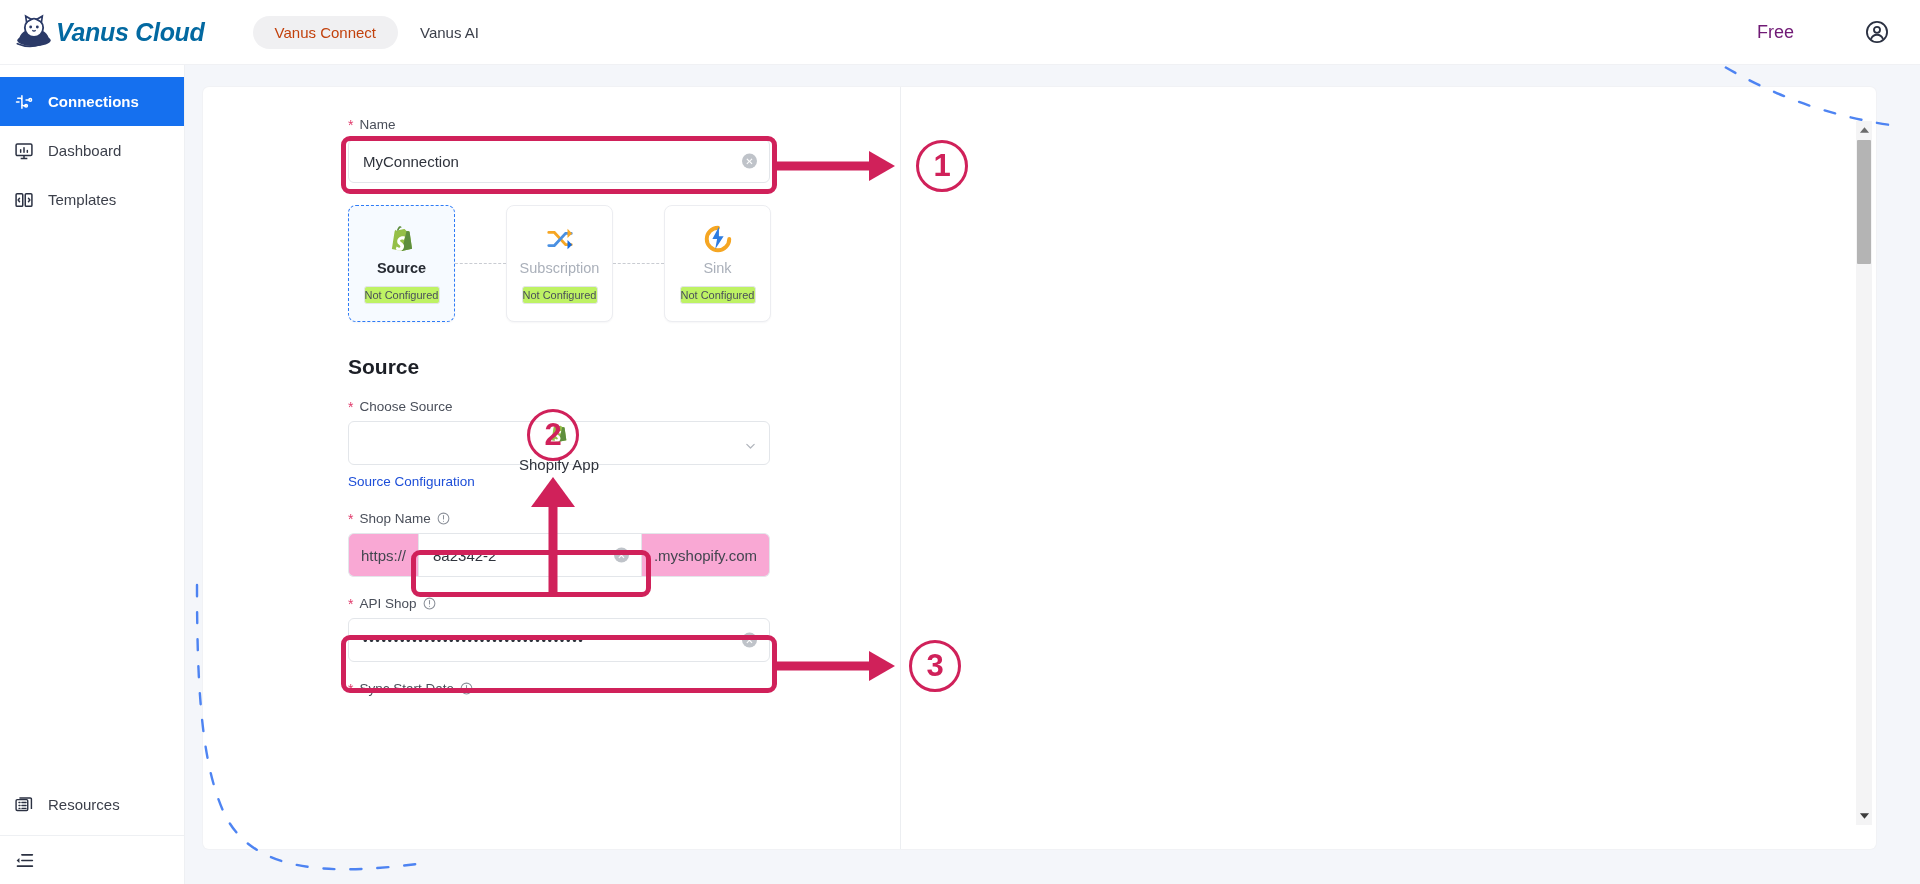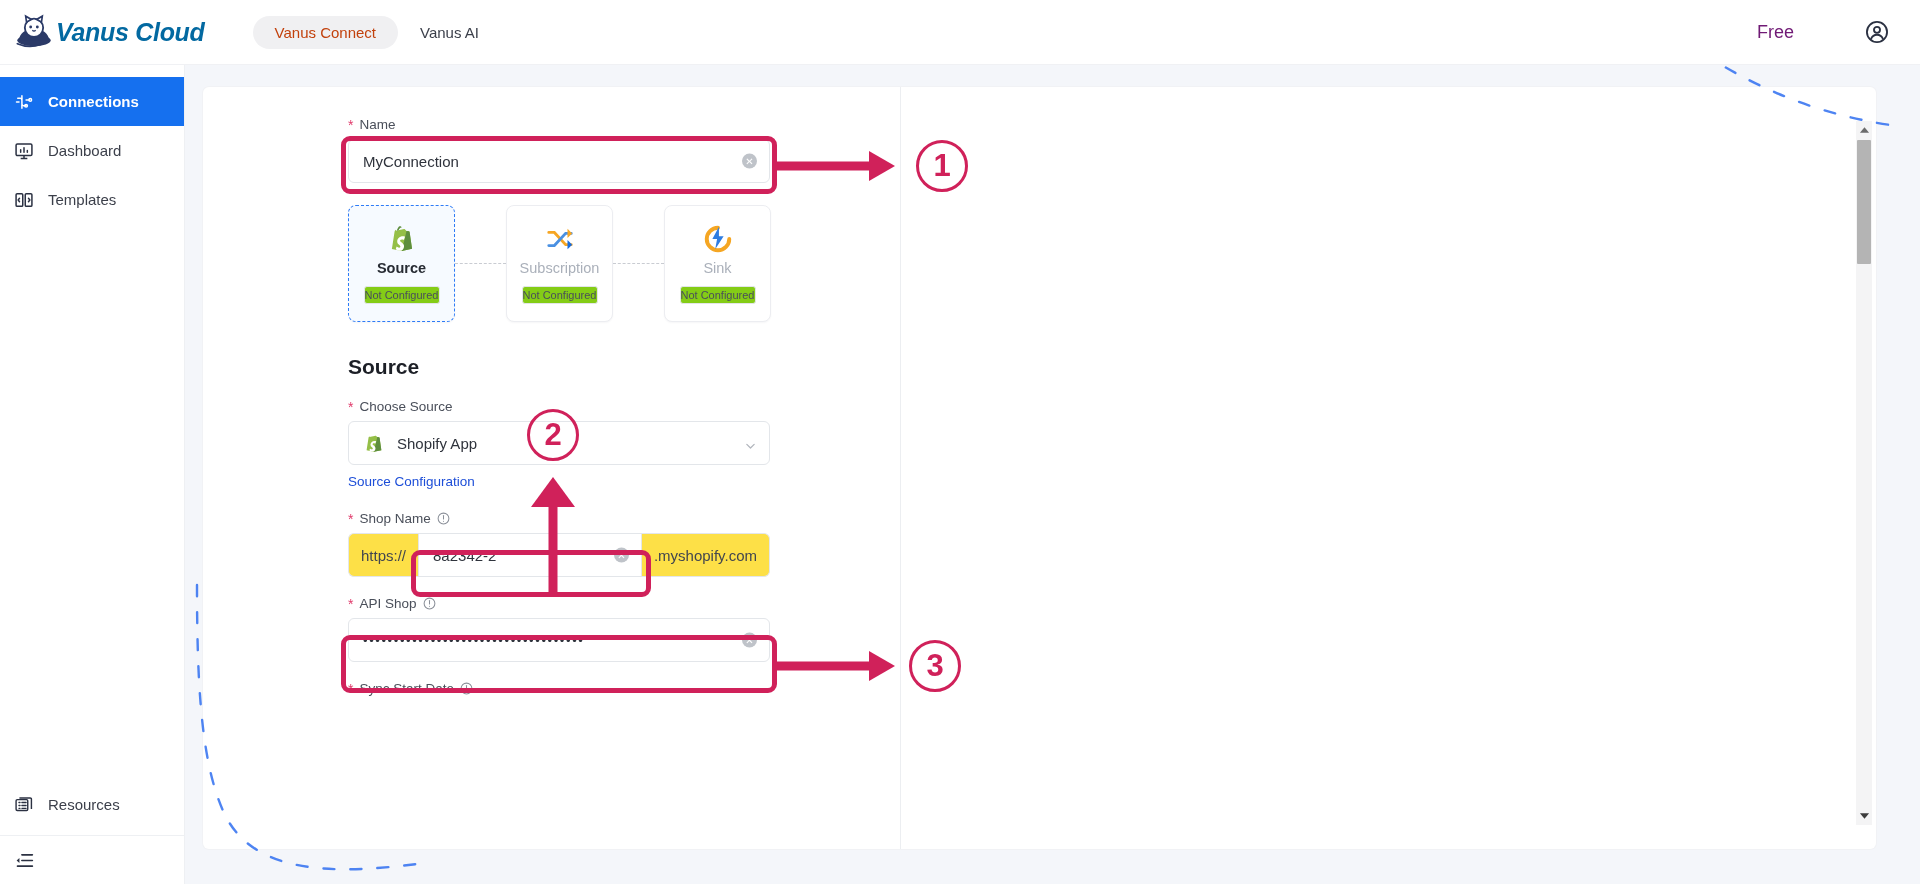--- a/index.html
+++ b/index.html
@@ -115,49 +115,49 @@
     box-shadow: 0 1px 2px rgba(16,24,40,.04);
   }
   .stage-card.active {
     border: 1px dashed #2e7bf6; background: #f6faff;
   }
   .stage-ico { width: 30px; height: 30px; margin-bottom: 6px; }
   .stage-title { font-size: 14.5px; color: #272b33; font-weight: bold; margin-bottom: 10px; }
   .stage-card:not(.active) .stage-title { color: #aab0ba; font-weight: normal; }
   .stage-badge {
     font-size: 11px; color: #4a4f5a; border: 1px solid #e3e5e9;
-    border-radius: 3px; padding: 2px 0; background:#84cc16;
+    border-radius: 3px; padding: 2px 0; background:#bef264;
   }
   .stage-link {
     width: 51px; height: 1px; border-top: 1px dashed #c9ccd2;
   }
 
   
   .section-title {
     position: absolute; left: 145px; top: 268px;
     font-size: 21px; font-weight: bold; color: #1c1f26;
   }
   .sub-label { font-size: 13.5px; color: #1d4ed8; }
 
   
   .selectbox {
     position: relative; width: 422px; height: 44px; border: 1px solid #e3e6ea;
     border-radius: 6px; background: #fff; display: flex; align-items: center;
-    padding: 0 14px; gap: 12px; font-size: 15px; color: #2f333c; cursor: pointer;
+    padding: 0 14px; gap: 12px; font-size: 15px; color: #2f333c; cursor: pointer; flex-direction: column;
   }
   .chev {
     position: absolute; right: 13px; top: 50%; transform: translateY(-50%);
     width: 11px; height: 11px;
   }
 
   
   .input-group { display: flex; align-items: stretch; width: 422px; height: 44px; }
   .addon {
     display: flex; align-items: center; justify-content: center;
-    background: #fde047; border: 1px solid #e3e6ea; color: #42464f;
+    background: #f9a8d4; border: 1px solid #e3e6ea; color: #42464f;
     font-size: 15px; padding: 0 12px; white-space: nowrap;
   }
   .addon.left { border-radius: 6px 0 0 6px; border-right: none; }
   .addon.right { border-radius: 0 6px 6px 0; border-left: none; }
   .group-mid {
     position: relative; flex: 1; border: 1px solid #e3e6ea; background: #fff;
     display: flex; align-items: center; padding: 0 14px; font-size: 15px; color: #2f333c;
   }
 
   .dots { letter-spacing: 1.6px; font-size: 13px; color: #2f333c; }

